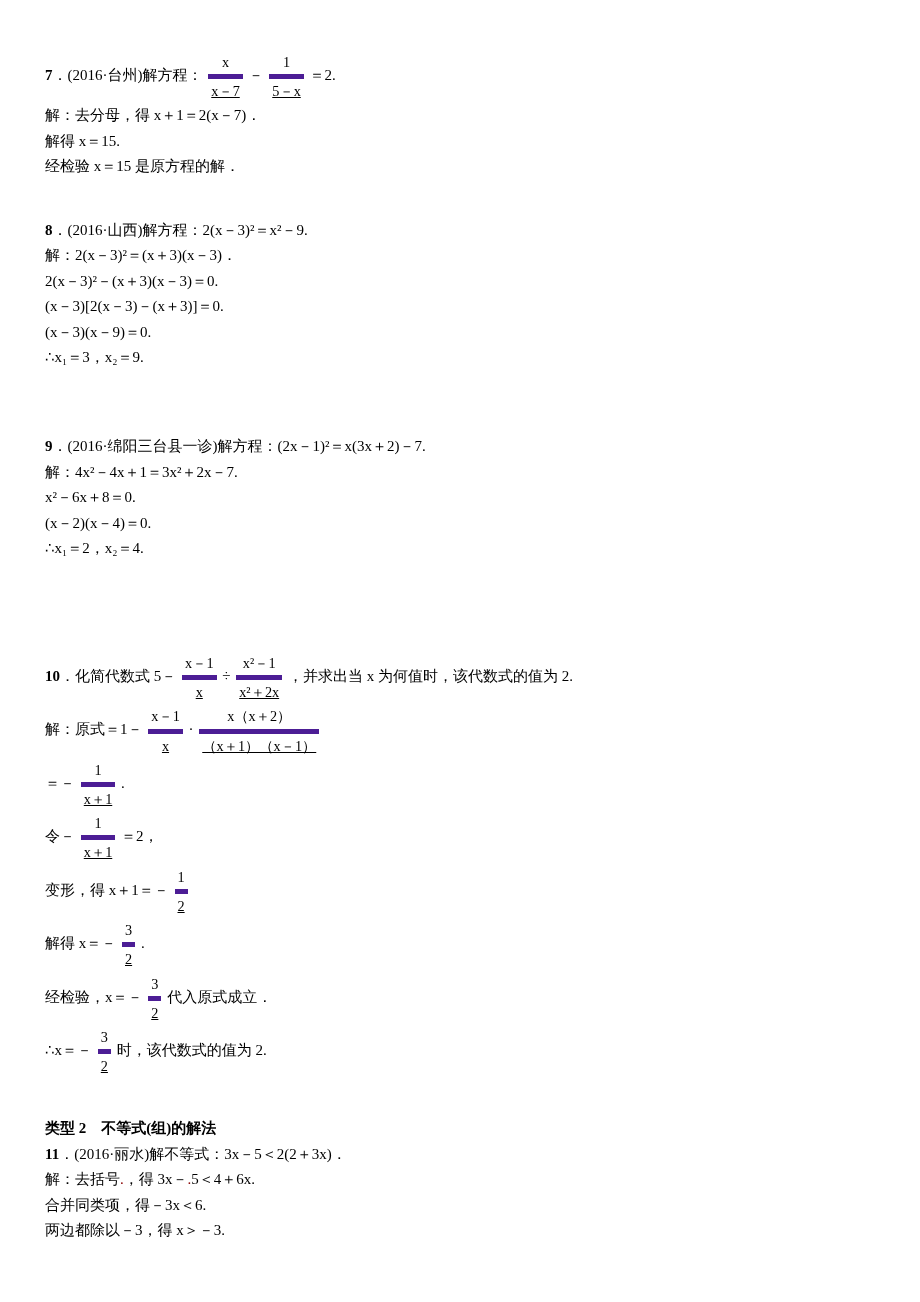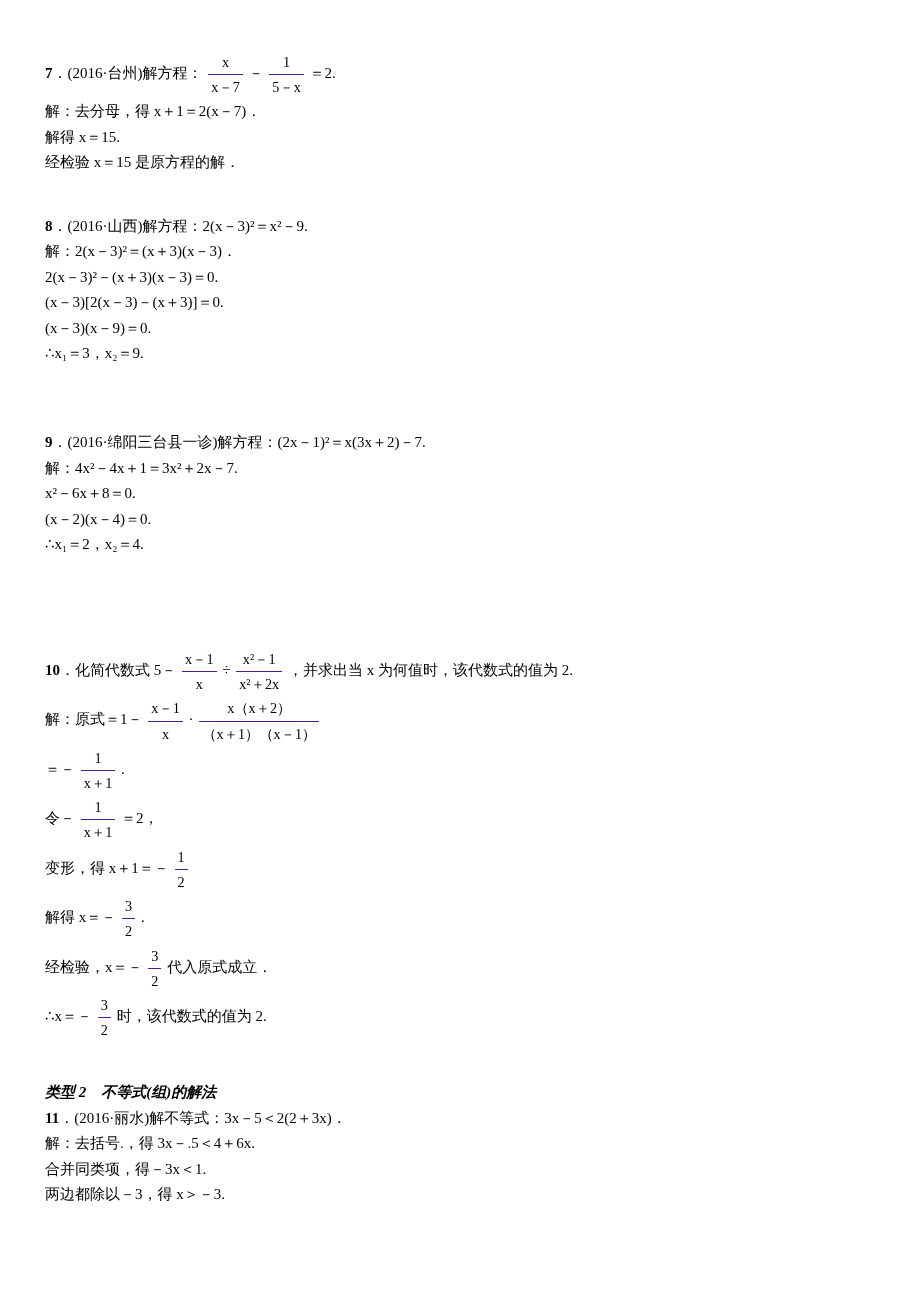--- a/index.html
+++ b/index.html
@@ -17,22 +17,22 @@
   .bold { font-weight: bold; }
   .line { display: block; }
   .frac {
     display: inline-block;
     vertical-align: middle;
     text-align: center;
     font-size: 0.95em;
     margin: 0 2px;
   }
   .frac .num { display: block; padding: 0 3px; }
-  .frac .den { display: block; border-top: 1px solid #4c1d95; padding: 0 3px; }
-  .section-title { font-weight: bold; margin-top: 12px; font-style: italic; }
+  .frac .den { display: block; border-top: 5px solid #4c1d95; padding: 0 3px; text-decoration: underline; }
+  .section-title { font-weight: bold; margin-top: 12px; }
   .hl { color: #8b0000; }
 </style>
 </head>
 <body>
 
 
 
 
 <div class="problem">
   <span class="line">
@@ -124,18 +124,18 @@
 <div class="section-title">类型 2　不等式(组)的解法</div>
 
 
 <div class="problem" style="margin-bottom:8px;">
   <span class="line">
     <span class="bold">11</span>．<span>(2016·丽水)解不等式：3x－5＜2(2＋3x)．</span>
   </span>
   <span class="line">
     <span>解：去括号</span><span class="hl">.</span><span>，得 3x－</span><span class="hl">.</span><span>5＜4＋6x.</span>
   </span>
-  <span class="line">合并同类项，得－3x＜1.</span>
+  <span class="line">合并同类项，得－3x＜6.</span>
   <span class="line">两边都除以－3，得 x＞－3.</span>
 </div>
 
 
 
 
 </body></html>

